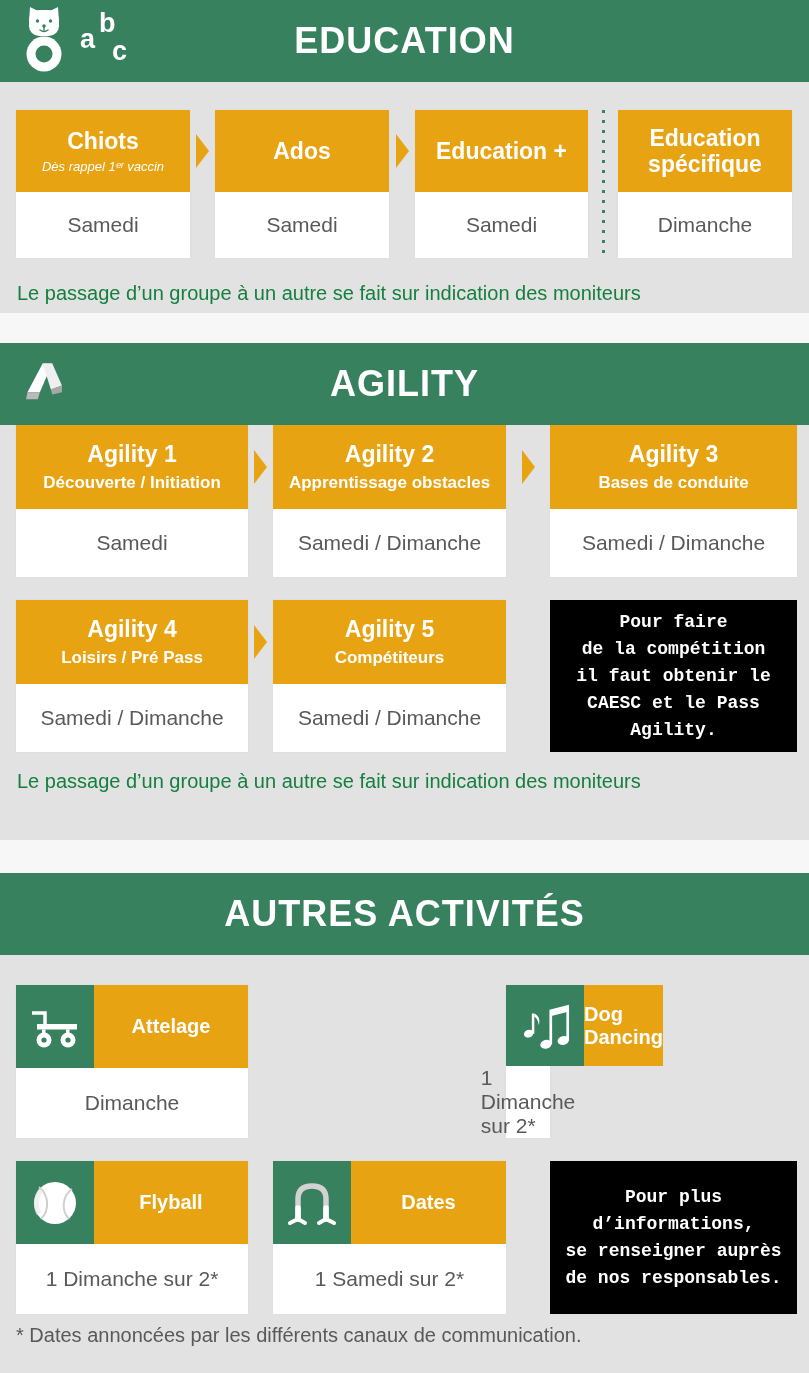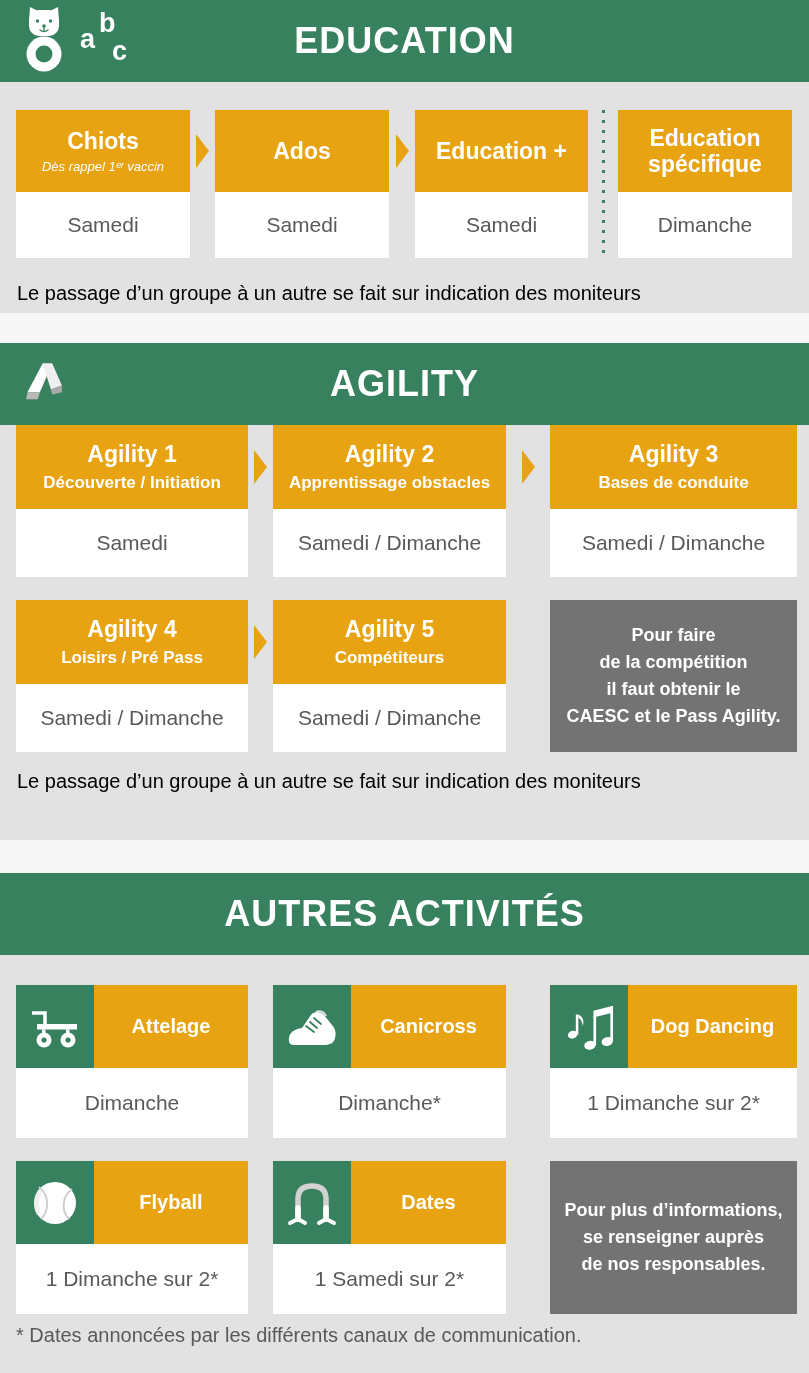--- a/index.html
+++ b/index.html
@@ -55,26 +55,26 @@
 
   
   .connector { display:flex; align-items:center; justify-content:center; }
   .conn-edu { height:82px; } .conn-agi { height:84px; }
   .arrow-right { width:0; height:0; border-top:17px solid transparent;
                  border-bottom:17px solid transparent; border-left:13px solid #e8a313; }
   .dotted-divider { width:3px; height:148px; justify-self:center; align-self:start;
      background-image:repeating-linear-gradient(to bottom,#3a8266 0 3px,transparent 3px 10px); }
 
   
-  .info-box { background:#737373; color:#fff; font-weight:bold; font-size:18px;
+  .info-box { background:#000000; color:#fff; font-weight:bold; font-size:18px;
               line-height:1.5; display:flex; align-items:center; justify-content:center;
-              text-align:center; white-space:pre-line; padding:10px; }
-
-  
-  .note { color:#000000; font-size:20px; margin-top:24px; padding-left:1px; }
+              text-align:center; white-space:pre-line; padding:10px;font-family:Liberation Mono, monospace; }
+
+  
+  .note { color:#15803d; font-size:20px; margin-top:24px; padding-left:1px; }
   .note-agi { margin-top:18px; }
   .footnote { color:#595959; font-size:20px; margin-top:10px; }
 </style>
 </head>
 <body>
 
 <div class="page">
 
   <header class="band">
     <div class="band-icons">
@@ -253,33 +253,20 @@
               <circle cx="39" cy="36" r="2.6" fill="#38815f"></circle>
             </svg>
           </div>
           <div class="act-label-box">Attelage</div>
         </div>
         <div class="card-body">Dimanche</div>
       </div>
 
       <div></div>
 
-      <div class="card act-card">
-        <div class="act-head">
-          <div class="act-icon-box">
-            <svg width="52" height="46" viewBox="0 0 52 46">
-              <path d="M3,37 C2,29 8,25 16,24 L25,11 C28,7 34,7 38,11 L46,21 C50,25 50,30 49,34 C48,39 44,41 38,41 L9,41 C5,41 3.5,40 3,37 Z" fill="#ffffff"></path>
-              <path d="M20,22 L28,28 M24,18 L31,24 M28,14 L35,20" stroke="#38815f" stroke-width="1.8" fill="none" stroke-linecap="round"></path>
-              <path d="M30,8 C34,6 38,8 40,12" stroke="#e3e3e3" stroke-width="2" fill="none"></path>
-            </svg>
-          </div>
-          <div class="act-label-box">Canicross</div>
-        </div>
-        <div class="card-body">Dimanche*</div>
-      </div>
 
       <div></div>
 
       <div class="card act-card">
         <div class="act-head">
           <div class="act-icon-box">
             <svg width="50" height="52" viewBox="0 0 52 54">
               <ellipse cx="9" cy="35" rx="5" ry="4" fill="#ffffff" transform="rotate(-18 9 35)"></ellipse>
               <rect x="12.3" y="14" width="2.6" height="21" fill="#ffffff"></rect>
               <path d="M14.9,14 C20,16.5 21,21 19.5,26 C19,21.5 17,18.5 14.9,17.5 Z" fill="#ffffff"></path>

